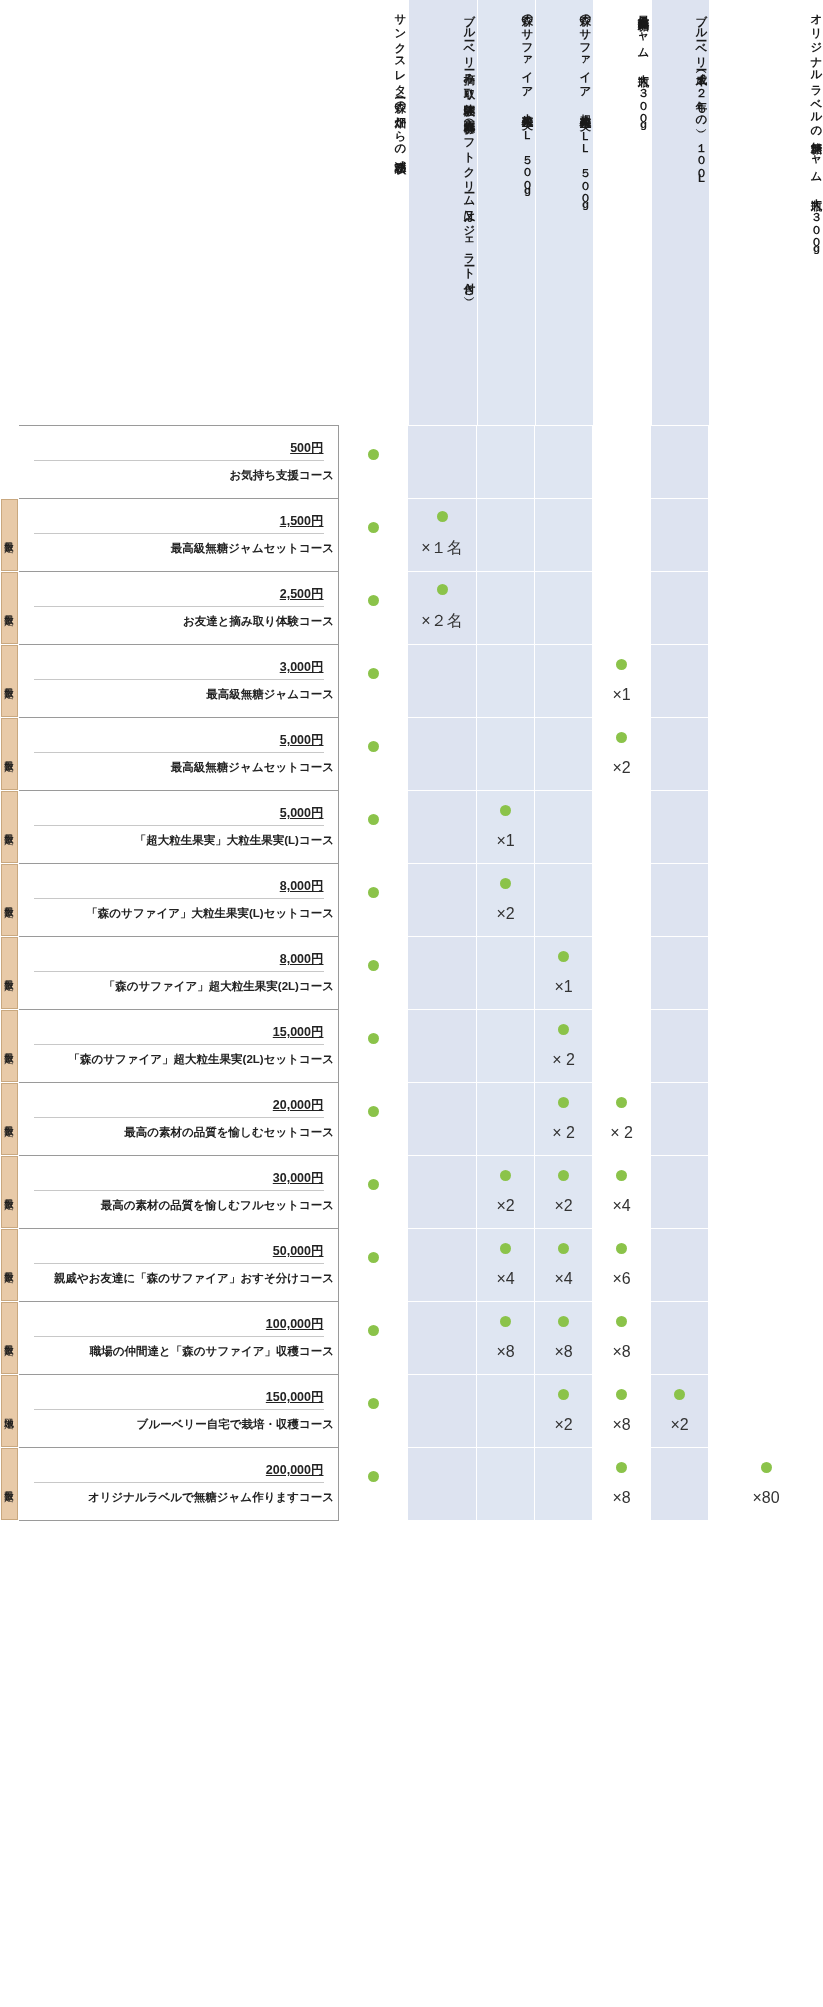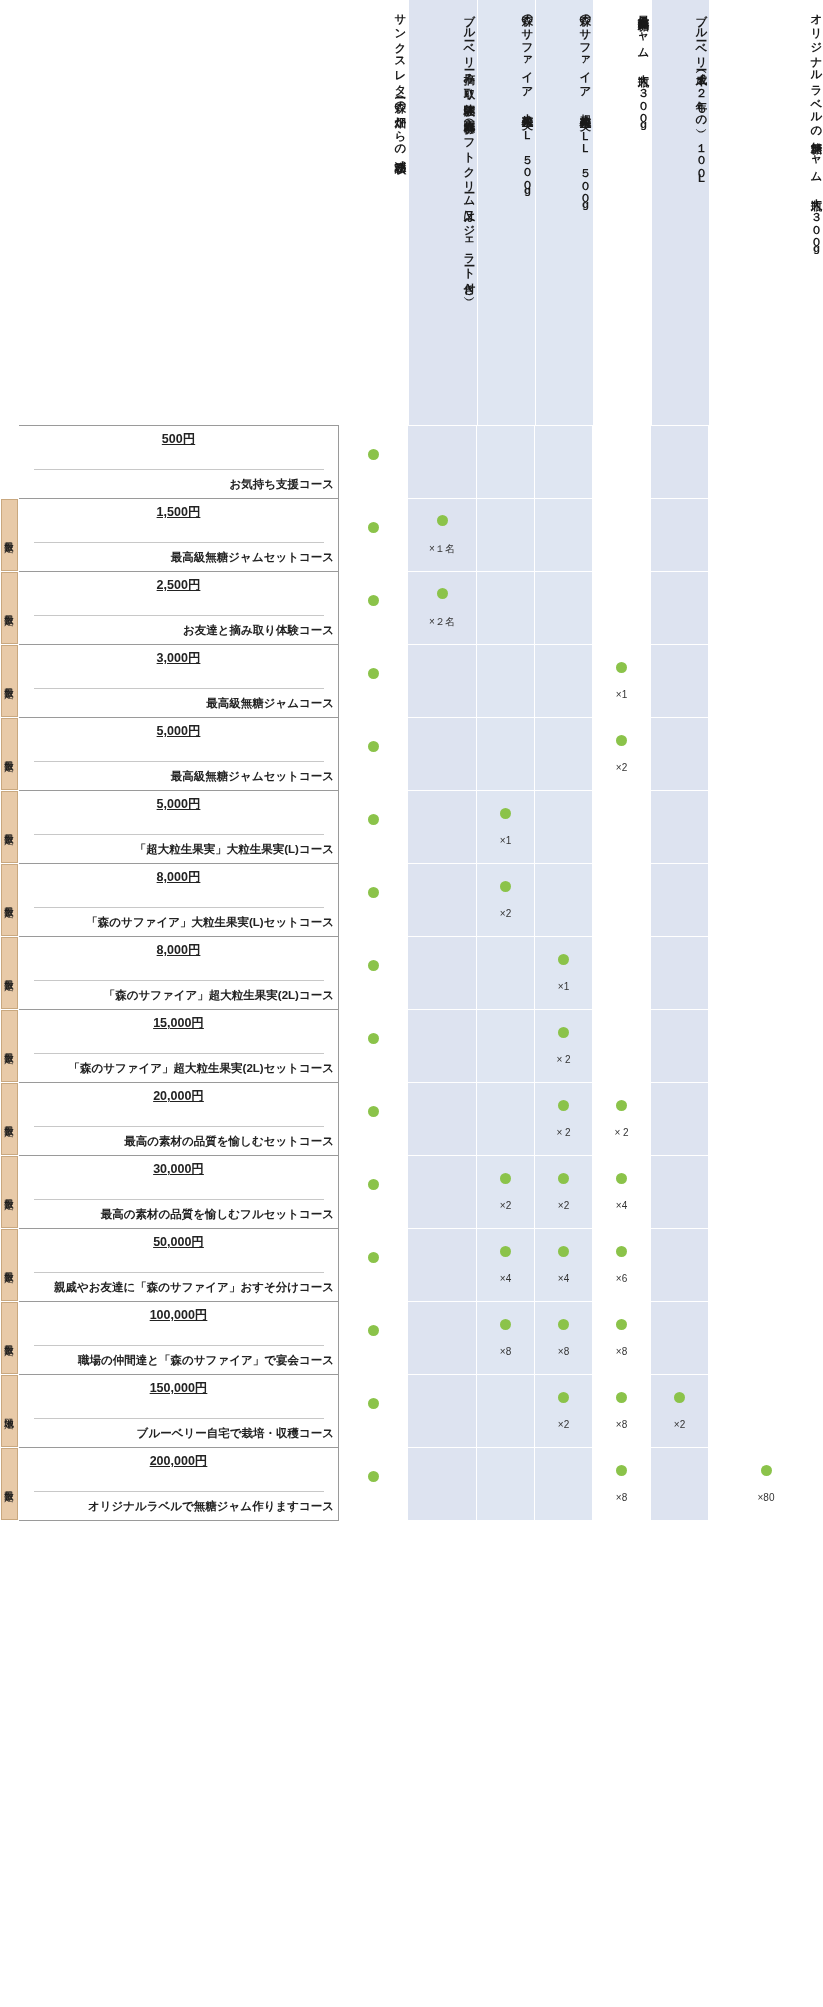--- a/index.html
+++ b/index.html
@@ -68,24 +68,24 @@
   .lim-empty{height:72px;background:#ffffff;}
 
   .course-cell{
     width:320px;
     padding:0;
     border:1px solid #9a9a9a;
     background:#ffffff;
     vertical-align:middle;
   }
   .price{
-    text-align:center;
+    text-align:right;
     font-size:12.5px;
     font-weight:600;
-    padding:5px 0 21px 0;
+    padding:5px 0 3px 0;
     text-decoration:underline;
     border-bottom:1px solid #c8c8c8;
     width:290px;
     margin:0 auto;
     box-sizing:border-box;
   }
   .cname{
     text-align:right;
     font-size:11.5px;
     font-weight:600;
@@ -107,21 +107,21 @@
     align-items:center;
     justify-content:center;
     box-sizing:border-box;
   }
   .dot{
     width:11px;height:11px;border-radius:50%;
     background:#8bc34a;
     display:block;
   }
   .qty{
-    font-size:10px;
+    font-size:16px;
     color:#333;
     margin-top:16px;
     letter-spacing:0px;
   }
   .sp{height:15px;}
 
   
   .c1{background:#ffffff;}
   .c2{background:#dde3f0;}
   .c3{background:#dfe6f2;}
@@ -657,21 +657,21 @@
           </td>
         </tr>
         <tr>
           <td class="lim-cell">
             <div class="lim-box">
               <span>数量限定</span>
             </div>
           </td>
           <td class="course-cell">
             <div class="price">100,000円</div>
-            <div class="cname">職場の仲間達と「森のサファイア」で宴会コース</div>
+            <div class="cname">職場の仲間達と「森のサファイア」収穫コース</div>
           </td>
           <td class="dot-cell c1">
             <div class="dot-wrap">
               <span class="dot"></span>
               <span class="sp"></span>
             </div>
           </td>
           <td class="dot-cell c2">
             <div class="dot-wrap"></div>
           </td>

